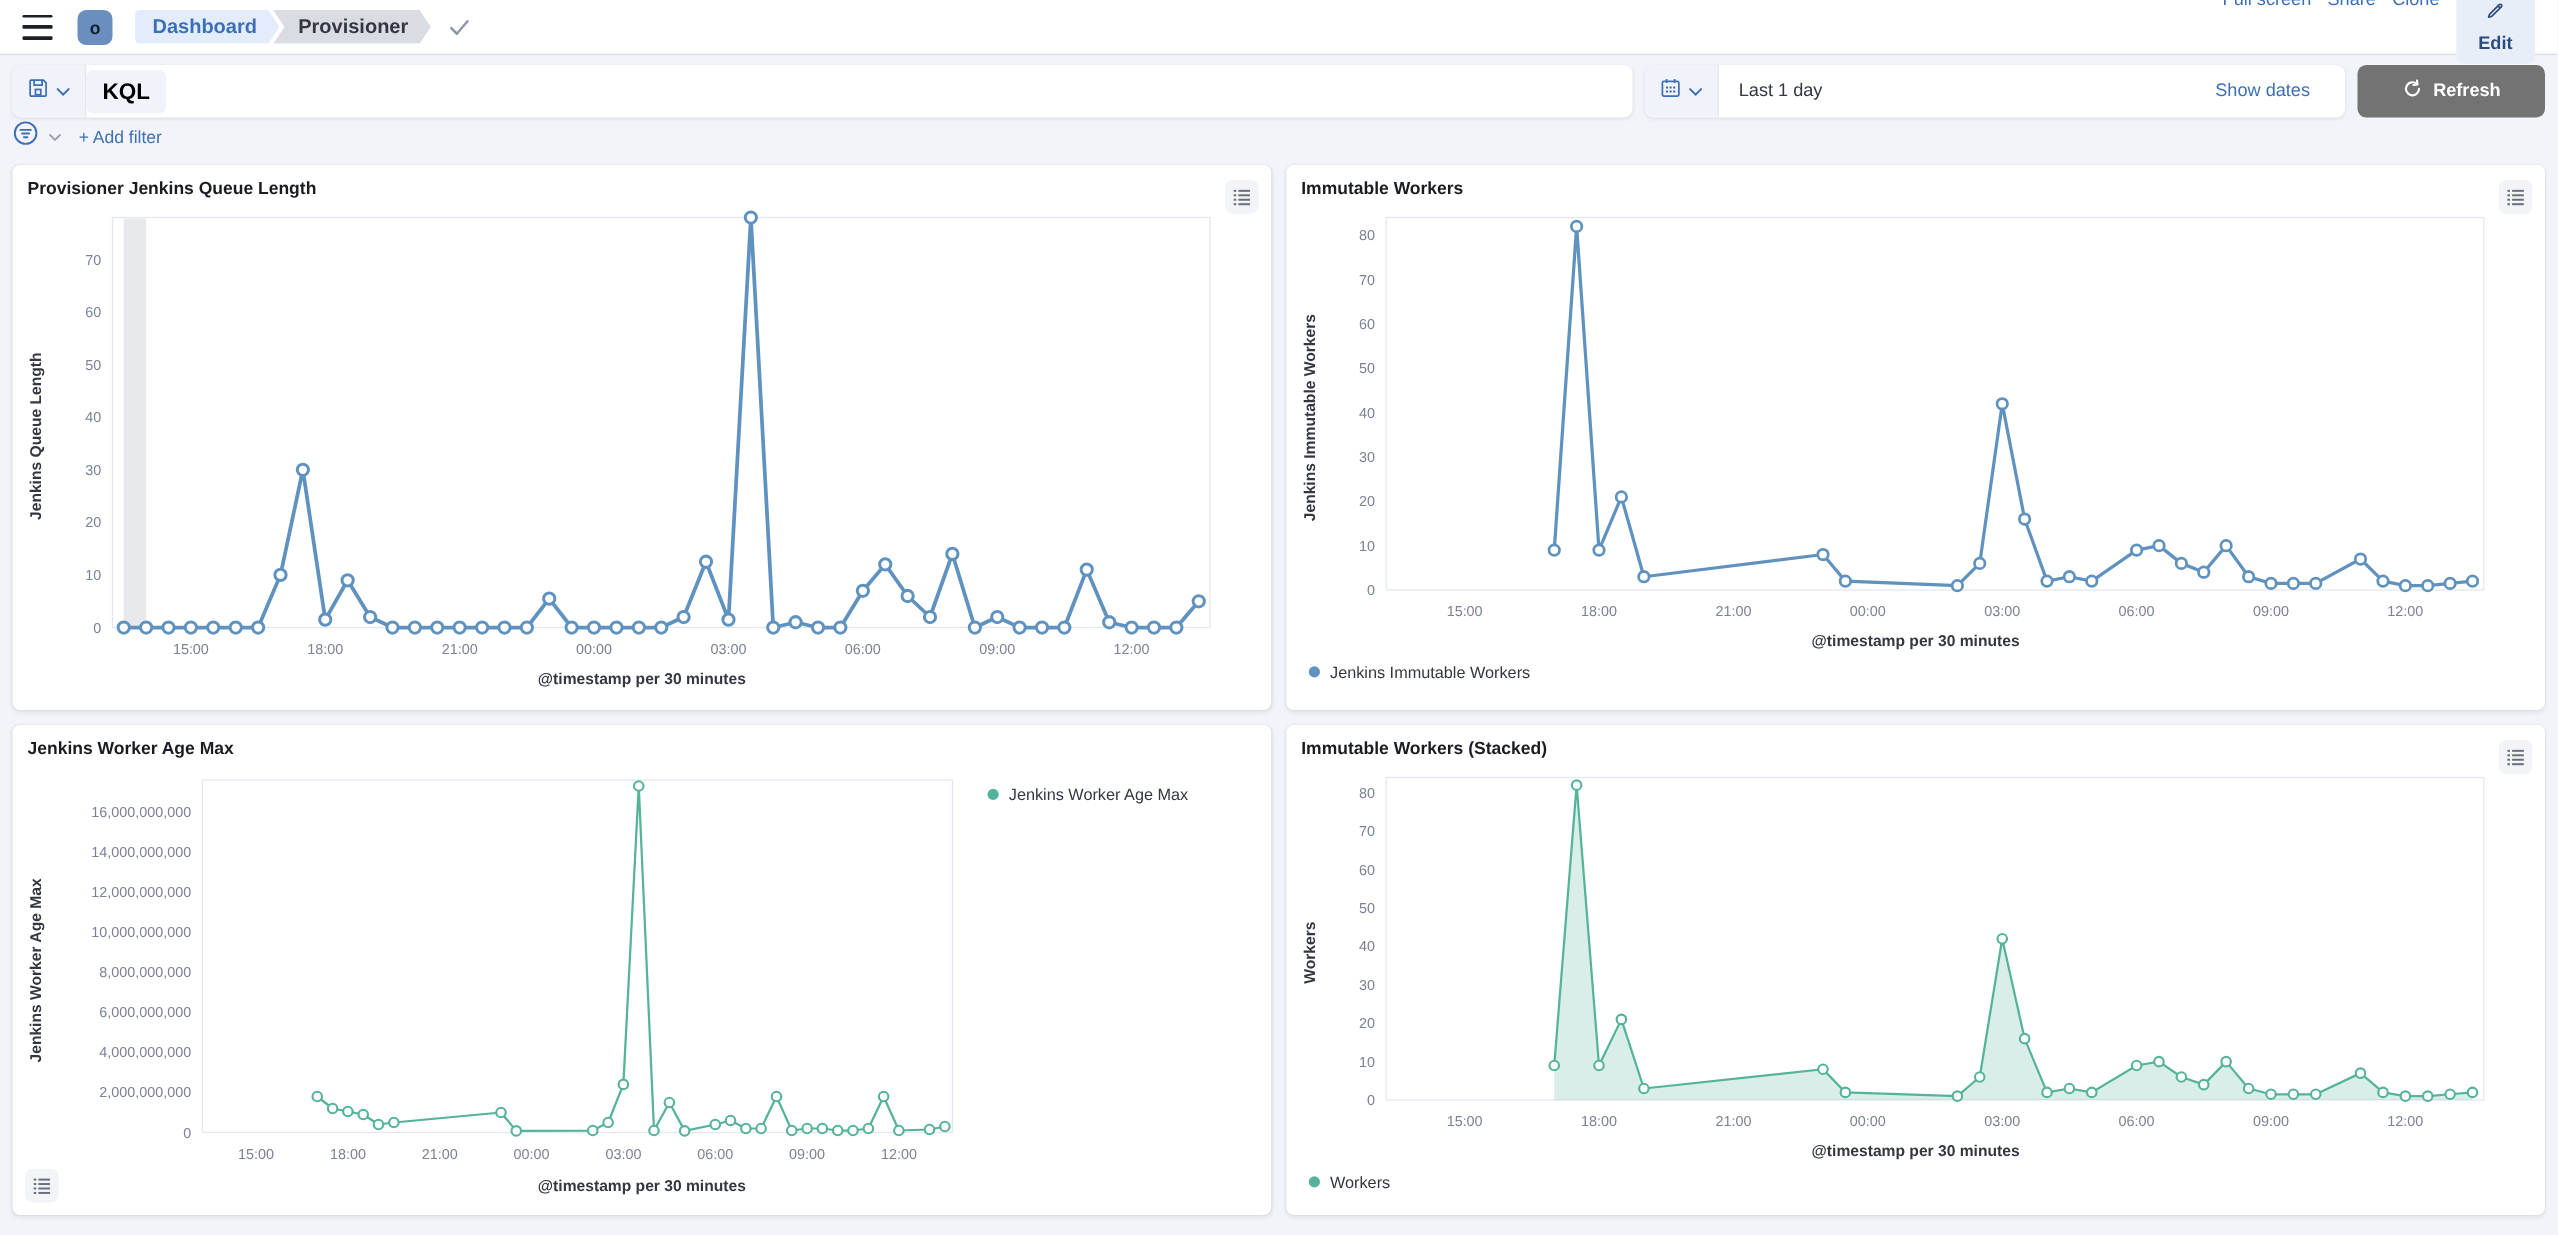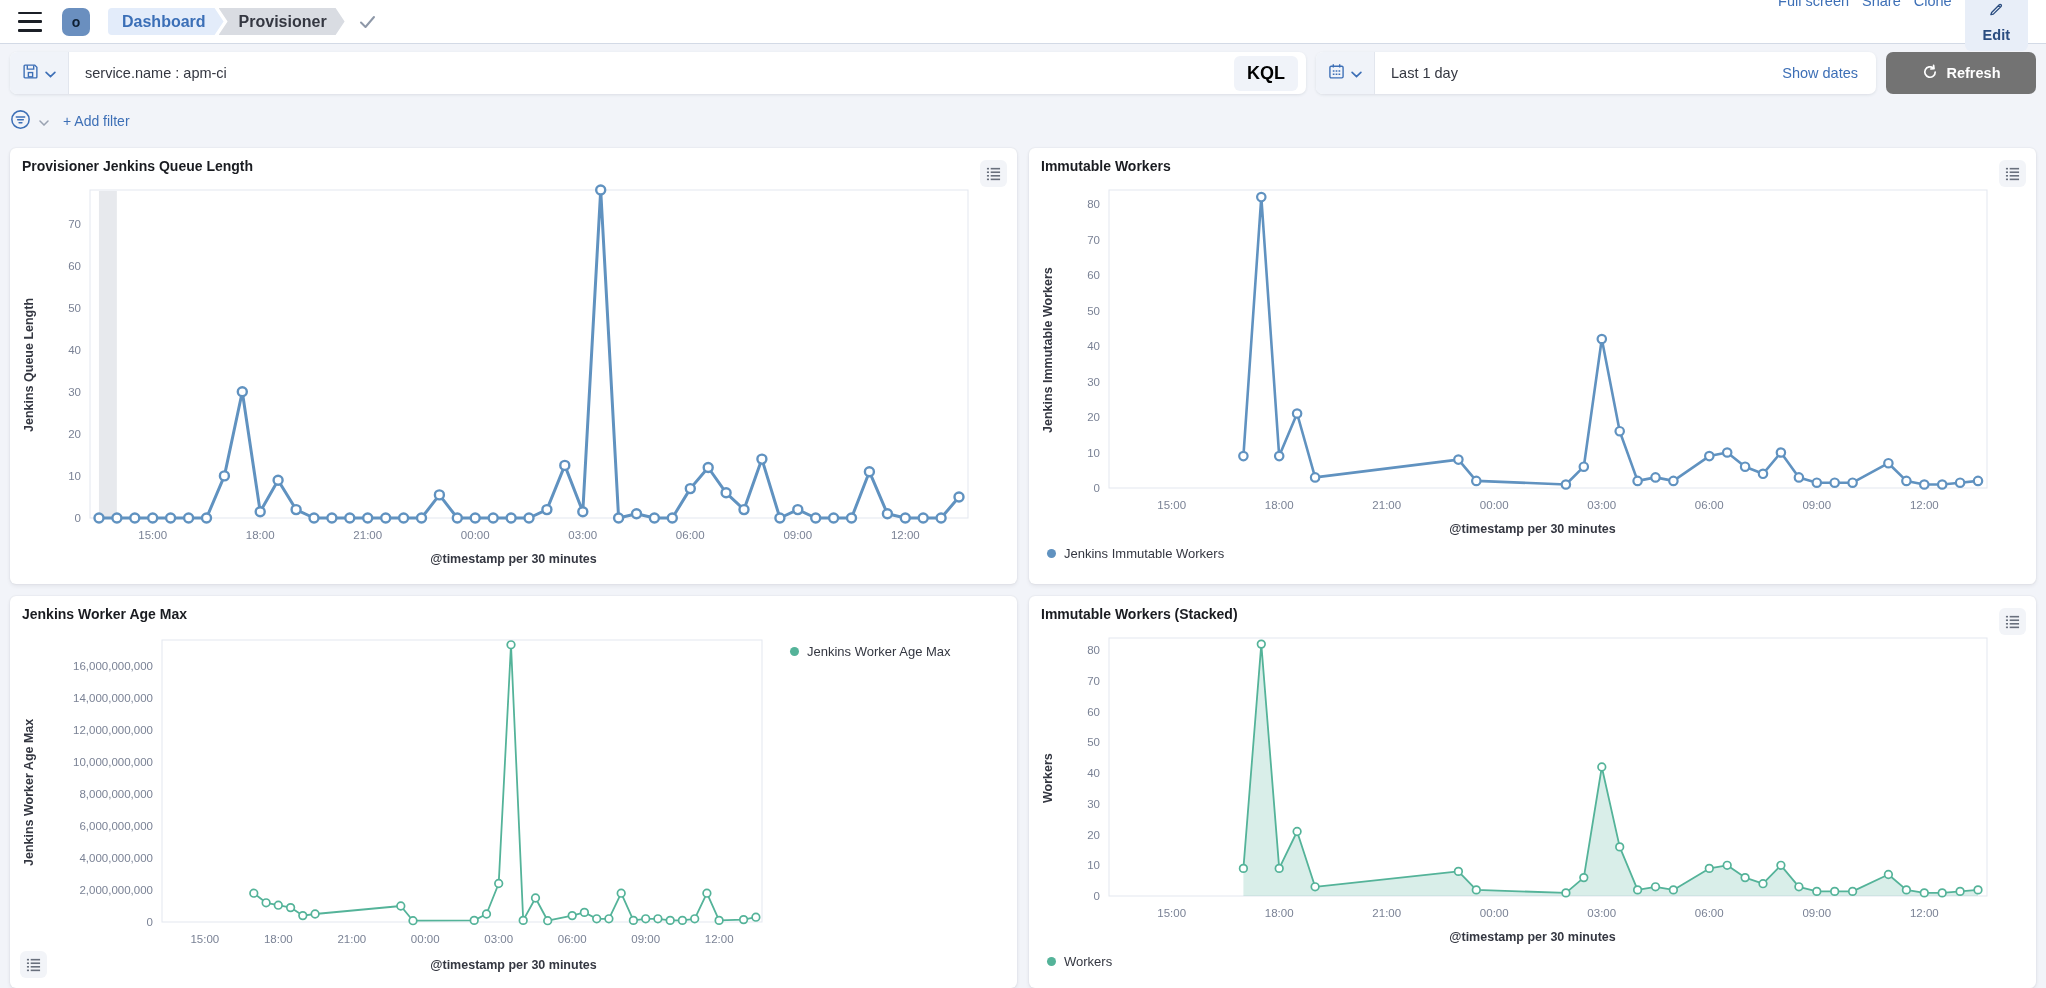--- a/index.html
+++ b/index.html
@@ -38,27 +38,27 @@
   .seg { height: 100%; background: #f0f3f9; border-right: 1px solid #e2e6ee;
     display: flex; align-items: center; justify-content: center; gap: 6px;
     padding: 0 12px; cursor: pointer; }
   .query-input { flex: 1; border: none; outline: none; font-family: inherit;
     font-size: 14.5px; color: #343741; padding: 0 16px; background: transparent; }
   .kql-badge { margin-right: 8px; background: #f0f3f9; border-radius: 6px;
     color: #000000; font-size: 18px; font-weight: 700; padding: 7px 13px; cursor: pointer; }
   .date-box { width: 560px; display: flex; align-items: center; background: #fff;
     border-radius: 7px; box-shadow: 0 1px 3px rgba(60,70,90,.12); overflow: hidden; }
   .range-text { flex: 1; font-size: 14.5px; color: #343741; padding-left: 16px; cursor: pointer; }
-  .show-dates { color: #3d6fb6; font-size: 14.5px; font-weight: 500; padding-right: 18px; cursor: pointer; }
+  .show-dates { color: #3d6fb6; font-size: 14.5px; font-weight: 500; padding-right: 28px; cursor: pointer; }
   .refresh-btn { width: 150px; background: #737373; border: none; border-radius: 7px;
     color: #fff; font-family: inherit; font-size: 14.5px; font-weight: 700;
     display: flex; align-items: center; justify-content: center; gap: 9px; cursor: pointer; }
 
   
-  .filterbar { display: flex; align-items: center; gap: 8px; margin: 12px 10px; height: 30px; text-align: right; }
+  .filterbar { display: flex; align-items: center; gap: 8px; margin: 0 10px; height: 30px; text-align: right; }
   .add-filter { color: #3d6fb6; font-size: 14px; font-weight: 500; cursor: pointer; margin-left: 6px; }
 
   
   .grid { display: grid; grid-template-columns: 1fr 1fr; grid-template-rows: 436px 392px;
     gap: 12px; margin: 8px 10px 0; }
   .panel { background: #fff; border-radius: 6px; position: relative;
     box-shadow: 0 2px 4px rgba(27,30,36,.07), 0 0 2px rgba(27,30,36,.1);
     padding: 10px 12px 4px; overflow: hidden; }
   .panel-title { font-size: 14px; font-weight: 700; color: #1a1c21; cursor: pointer; }
   .chart-area { display: flex; margin-top: 6px; }
@@ -119,21 +119,20 @@
             <path d="M5 2.2 v3.6 h6 V2.4" fill="none" stroke="#3d6fb6" stroke-width="1.3"></path>
             <rect x="6" y="9" width="4" height="4" fill="none" stroke="#3d6fb6" stroke-width="1.3"></rect>
           </svg>
       </span>
       <span>
         <svg width="11" height="7" viewBox="0 0 10 6">
             <path d="M1 1 L5 5 L9 1" fill="none" stroke="#3d6fb6" stroke-width="1.5" stroke-linecap="round"></path>
           </svg>
       </span>
     </div>
-    <input class="query-input" spellcheck="false" value="service.name : apm-ci" style="">
     <span class="kql-badge">KQL</span>
   </div>
   <div class="date-box">
     <div class="seg">
       <span>
         <svg width="17" height="17" viewBox="0 0 16 16">
             <rect x="1.8" y="3" width="12.4" height="11" rx="1.2" fill="none" stroke="#3d6fb6" stroke-width="1.3"></rect>
             <path d="M5 1.2 v3 M11 1.2 v3" stroke="#3d6fb6" stroke-width="1.3"></path>
             <path d="M4.5 7.5 h1.6 M7.2 7.5 h1.6 M9.9 7.5 h1.6 M4.5 10.5 h1.6 M7.2 10.5 h1.6 M9.9 10.5 h1.6" stroke="#3d6fb6" stroke-width="1.4"></path>
           </svg>

